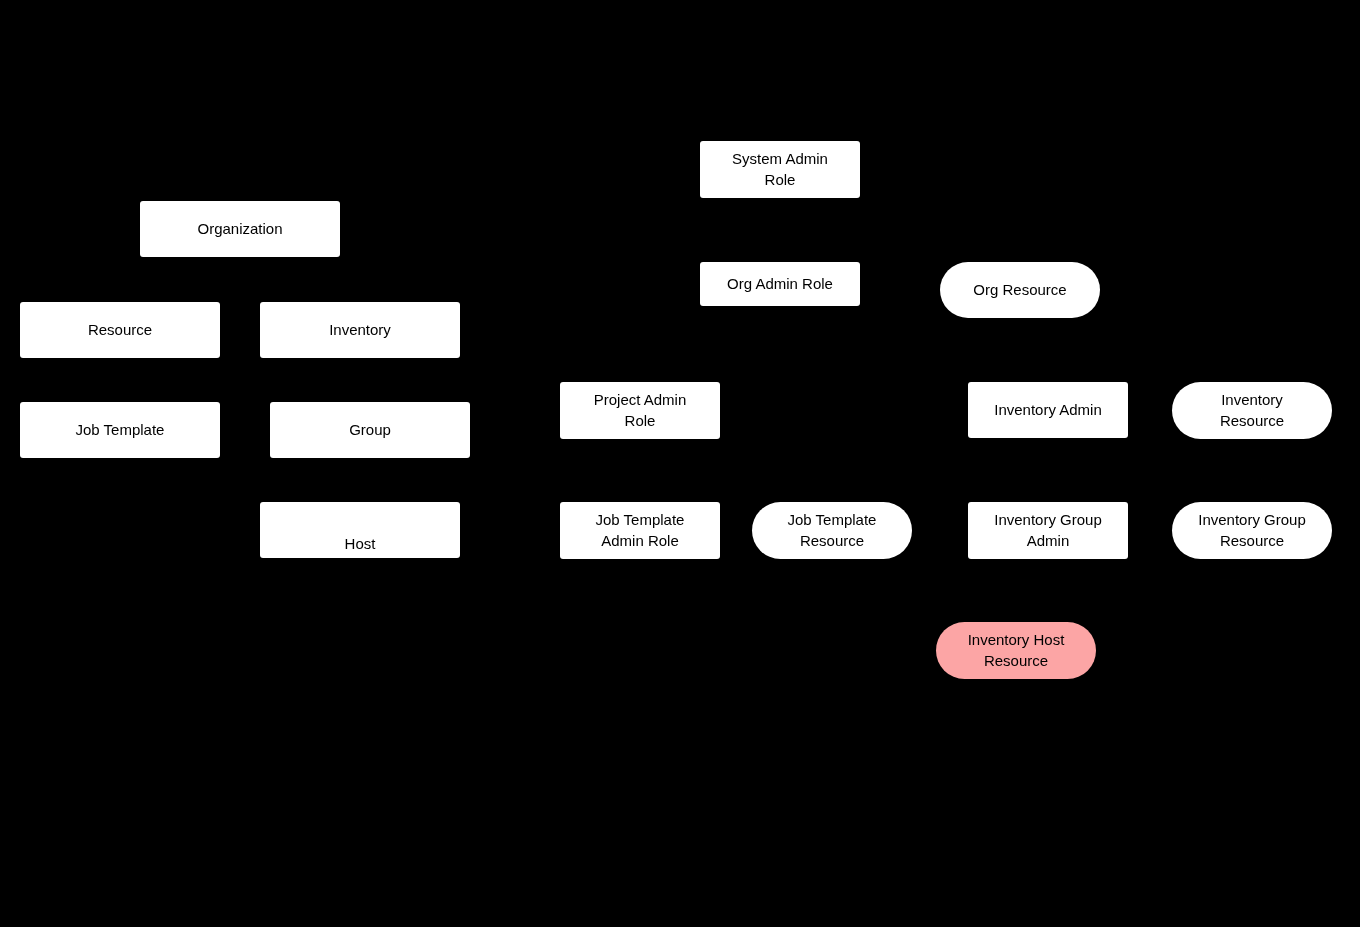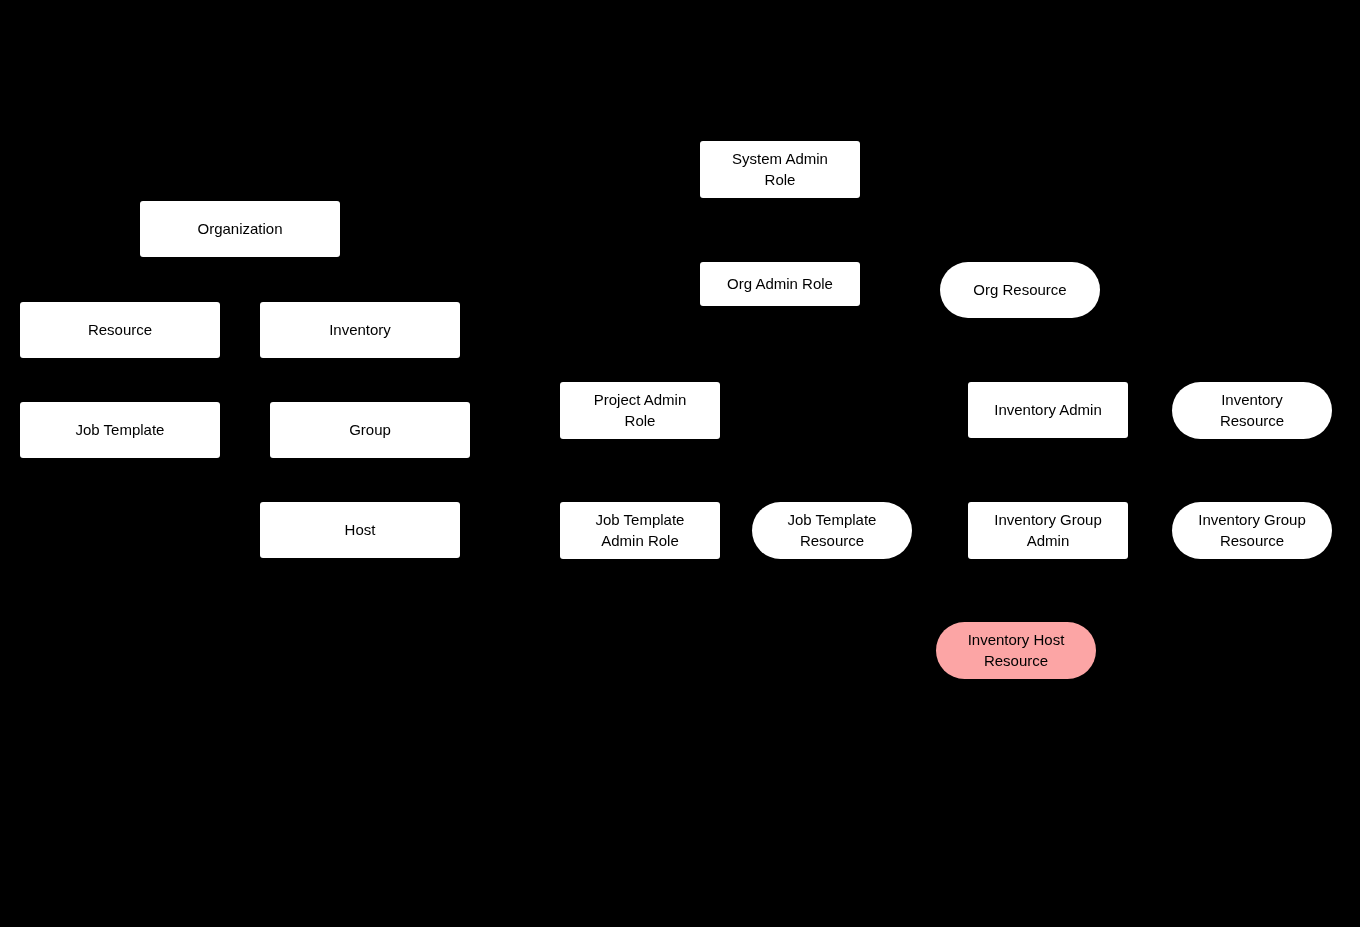--- a/index.html
+++ b/index.html
@@ -58,21 +58,21 @@
     </div>
     <div class="node rect" style="left: 260px; top: 302px; width: 200px; height: 56px; background: rgb(255, 255, 255); color: rgb(0, 0, 0);">
       <span>Inventory</span>
     </div>
     <div class="node rect" style="left: 20px; top: 402px; width: 200px; height: 56px; background: rgb(255, 255, 255); color: rgb(0, 0, 0);">
       <span>Job Template</span>
     </div>
     <div class="node rect" style="left: 260px; top: 402px; width: 200px; height: 56px; background: rgb(255, 255, 255); color: rgb(0, 0, 0); margin-left: 10px;">
       <span>Group</span>
     </div>
-    <div class="node rect" style="left: 260px; top: 502px; width: 200px; height: 56px; background: rgb(255, 255, 255); color: rgb(0, 0, 0);">
+    <div class="node rect" style="left: 260px; top: 502px; width: 200px; height: 56px; background: rgb(255, 255, 255); color: rgb(0, 0, 0); align-items: flex-end;">
       <span>Host</span>
     </div>
     <div class="node rect" style="left: 700px; top: 141px; width: 160px; height: 57px; background: rgb(255, 255, 255); color: rgb(0, 0, 0);">
       <span>System Admin
 Role</span>
     </div>
     <div class="node rect" style="left: 700px; top: 262px; width: 160px; height: 44px; background: rgb(255, 255, 255); color: rgb(0, 0, 0);">
       <span>Org Admin Role</span>
     </div>
     <div class="node round" style="left: 940px; top: 262px; width: 160px; height: 56px; background: rgb(255, 255, 255); color: rgb(0, 0, 0);">

